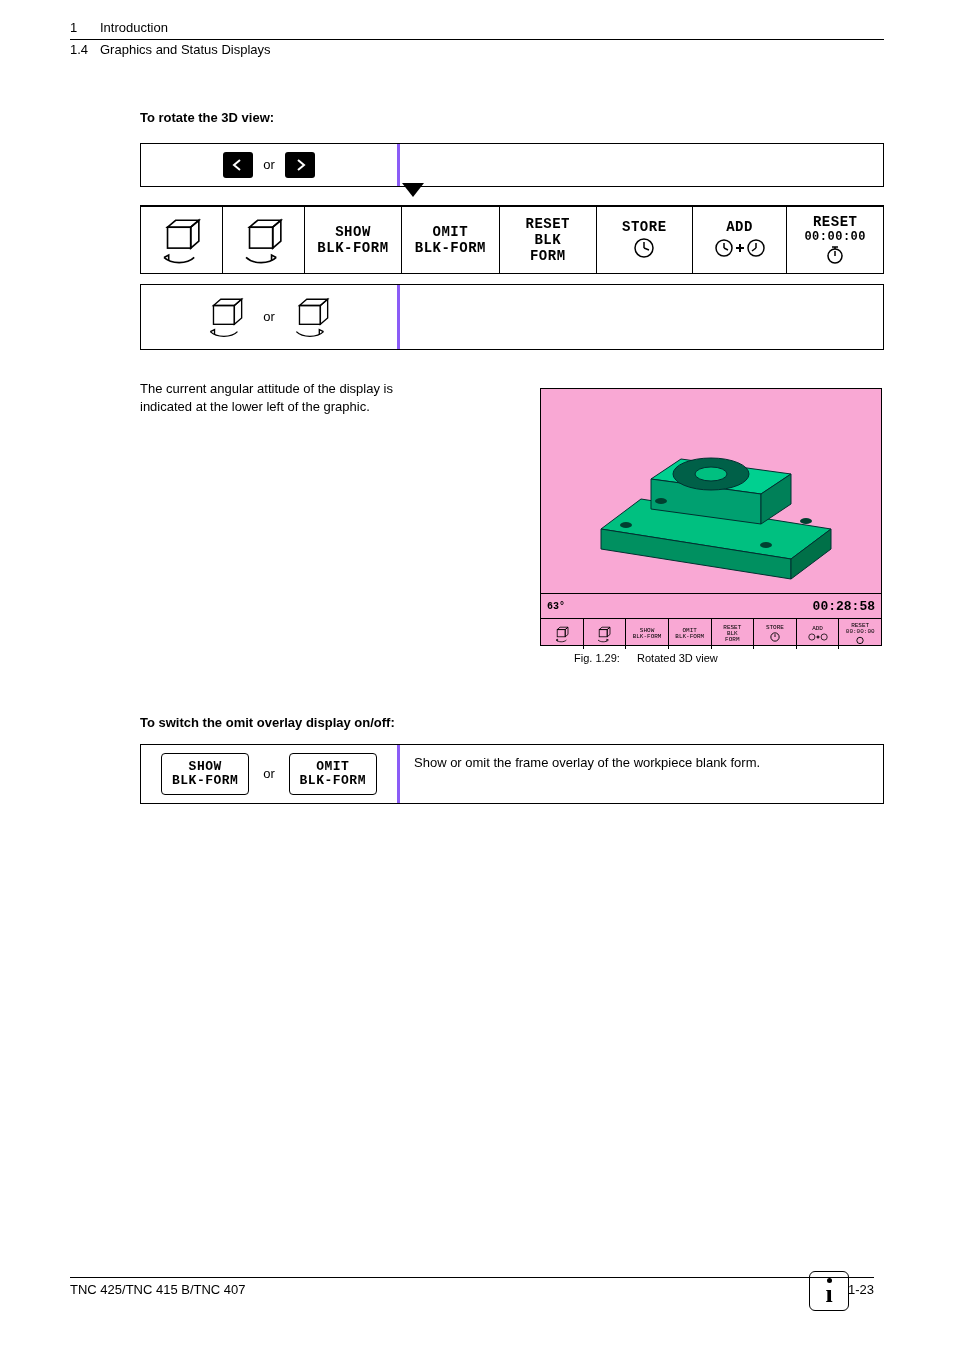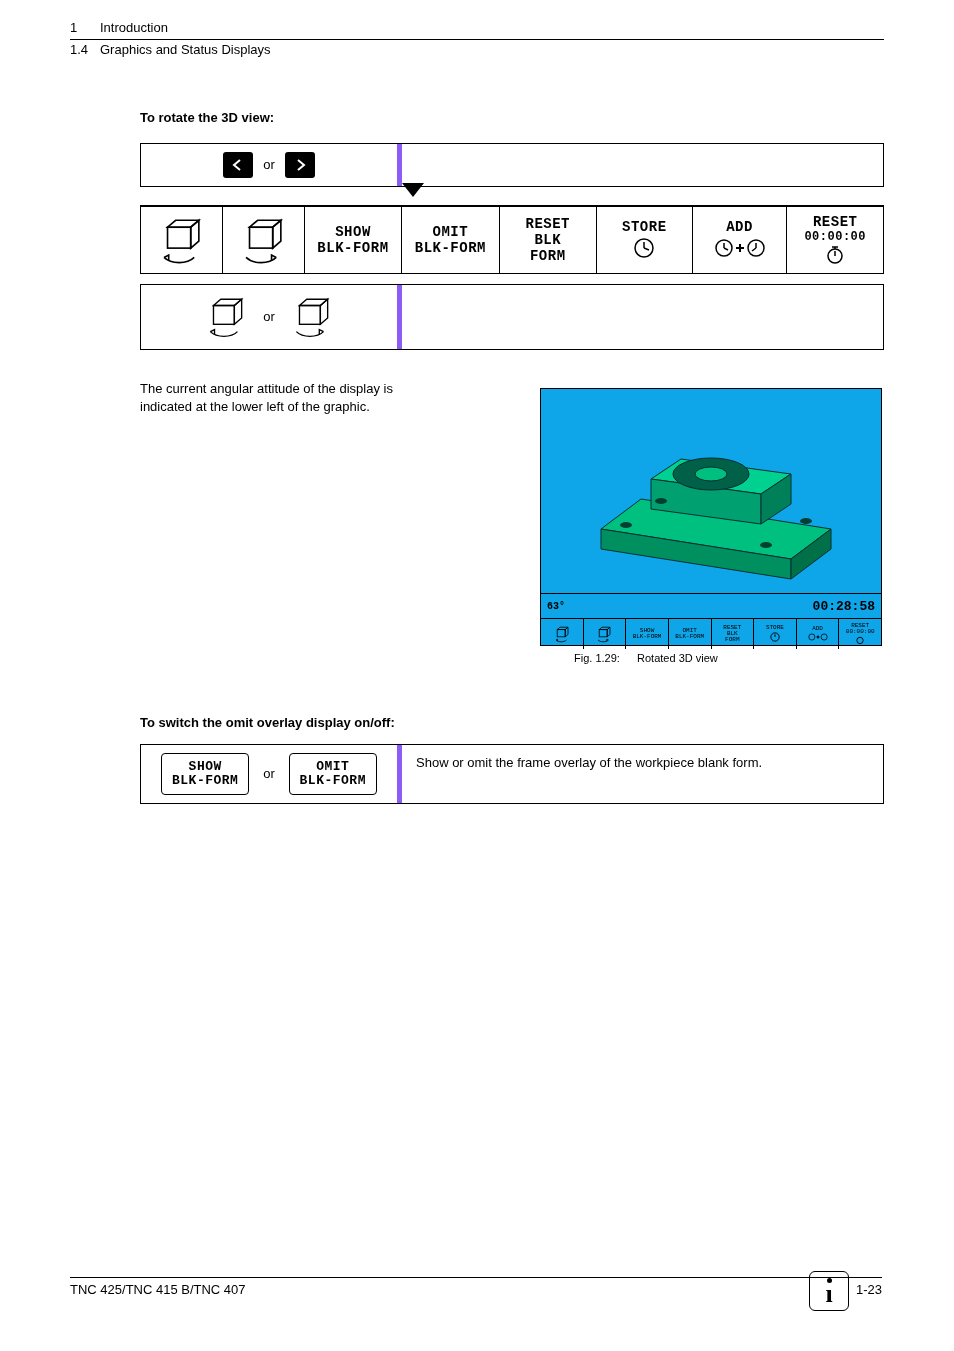--- a/index.html
+++ b/index.html
@@ -7,46 +7,46 @@
   .page { position:relative; width:954px; height:1351px; }
   .header { position:absolute; top:20px; left:70px; right:70px; font-size:13px; }
   .hdr-line { display:flex; }
   .hdr-num { width:30px; }
   .hdr-rule { border-bottom:1px solid #000; margin-top:4px; margin-bottom:2px; }
   .content { position:absolute; top:110px; left:140px; right:70px; }
   .bold { font-weight:bold; font-size:13px; }
   .para { font-size:13px; line-height:1.35; }
   .mono { font-family: "Courier New", monospace; font-weight:600; letter-spacing:0.5px; }
   .instr-wrap { border:1px solid #000; display:flex; align-items:stretch; }
-  .instr-left { border-right:5px solid #8b5cf6; display:flex; align-items:center; justify-content:center; padding:8px 12px; gap:10px; }
+  .instr-left { border-right:3px solid #8b5cf6; display:flex; align-items:center; justify-content:center; padding:8px 12px; gap:10px; }
   .instr-left.wide { width:232px; }
   .instr-right { flex:1; display:flex; align-items:center; padding:10px 14px; font-size:13px; }
   .instr-row { margin-top:6px; }
   .arrow-between { position:relative; height:18px; display:flex; justify-content:center; }
   .arrow-between svg { position:absolute; left:262px; top:-4px; }
 
   
   .softkey-bar { border:1px solid #000; border-top:2px solid #000; display:flex; height:66px; align-items:stretch; }
   .softkey { border-right:1px solid #000; display:flex; flex-direction:column; align-items:center; justify-content:center; padding:4px 6px; }
   .softkey.last { border-right:none; }
   .sk-icon { width:100%; height:100%; }
 
   
   .blackkey { width:30px; height:26px; background:#000; border-radius:3px; display:flex; align-items:center; justify-content:center; }
   .blackkey svg { display:block; }
 
   
   .skbtn { display:inline-flex; flex-direction:column; align-items:center; justify-content:center; border:1.5px solid #000; border-radius:4px; width:86px; height:40px; font-size:13px; line-height:1.1; }
 
   .figure-area { position:absolute; top:388px; left:540px; width:346px; }
-  .fig-canvas { width:340px; height:256px; border:1.5px solid #000; background:#0ea5e9; }
+  .fig-canvas { width:340px; height:256px; border:1.5px solid #000; background:#f9a8d4; }
   .fig-caption { font-size:11px; margin-top:6px; }
   .fig-caption .cap-num { display:inline-block; width:60px;padding-left:34px; }
 
-  .footer { position:absolute; bottom:54px; left:70px; right:72px; }
+  .footer { position:absolute; bottom:54px; left:70px; right:80px; }
   .footer-rule { border-top:1px solid #000; margin-bottom:4px; }
   .footer-row { display:flex; justify-content:space-between; align-items:center; font-size:13px; }
   .info-ico { position:absolute; right:105px; bottom:40px; width:38px; height:38px; border:1.5px solid #000; border-radius:6px; display:flex; align-items:center; justify-content:center; font-family:serif; font-weight:bold; font-size:26px; }
   .info-dot { position:absolute; width:5px; height:5px; background:#000; border-radius:50%; top:6px; }
 
   
   .mini-bar { display:flex; border-top:1px solid #000; height:24px; }
   .mini-bar2 { display:flex; border-top:1px solid #000; height:30px; }
   .mini-cell { border-right:1px solid #000; flex:1; display:flex; flex-direction:column; align-items:center; justify-content:center; font-family:"Courier New",monospace; font-size:6px; line-height:1; }
   .mini-cell.last{border-right:none;}

